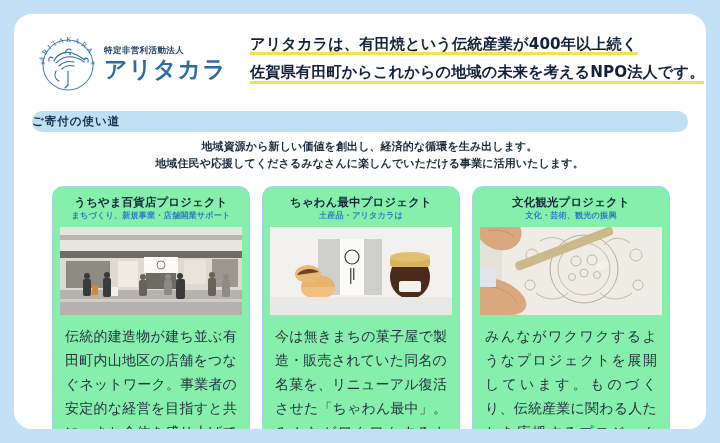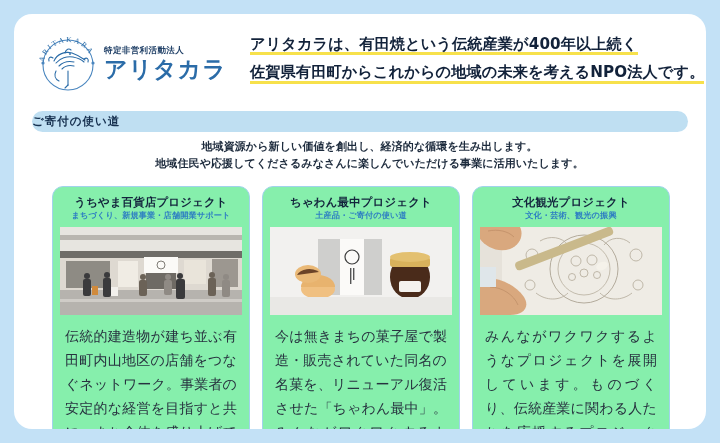--- a/index.html
+++ b/index.html
@@ -293,21 +293,21 @@
           <rect x="32" y="59" width="6" height="9" fill="#d08a3c"></rect>
           <rect x="51" y="60" width="7" height="9" fill="#f2f0ec"></rect>
         </svg>
       </div>
       <div class="card-body">伝統的建造物が建ち並ぶ有田町内山地区の店舗をつなぐネットワーク。事業者の安定的な経営を目指すと共に、まち全体を盛り上げていきます。</div>
     </div>
 
     <div class="card">
       <div class="card-head">
         <div class="card-title">ちゃわん最中プロジェクト</div>
-        <div class="card-sub">土産品・ご寄付の使い道</div>
+        <div class="card-sub">土産品・アリタカラは</div>
       </div>
       <div class="card-photo">
         <svg width="182" height="88" viewBox="0 0 182 88">
           <rect width="182" height="88" fill="#f2f1ef"></rect>
           <rect x="48" y="12" width="64" height="56" fill="#cfcfcd"></rect>
           <rect x="70" y="12" width="24" height="56" fill="#fbfaf8"></rect>
           <circle cx="82" cy="30" r="7" fill="none" stroke="#3d3d3d" stroke-width="1.2"></circle>
           <rect x="80" y="41" width="1.4" height="16" fill="#555"></rect>
           <rect x="83" y="41" width="1.4" height="12" fill="#555"></rect>
           <ellipse cx="48" cy="62" rx="17" ry="10" fill="#f0c081"></ellipse>

